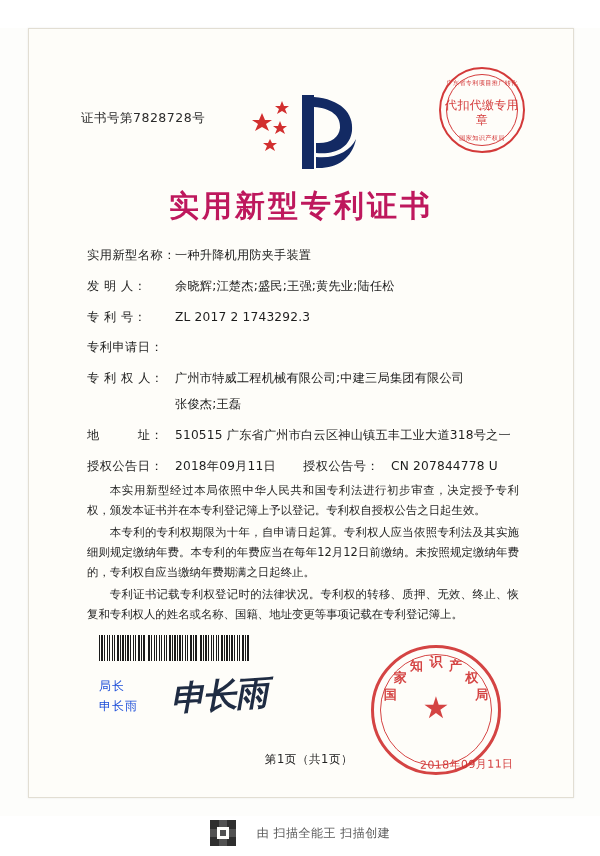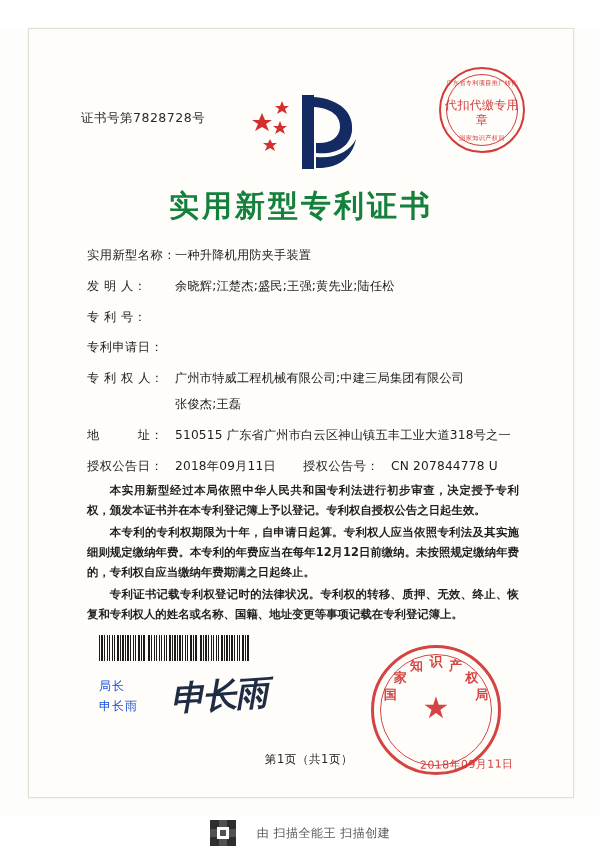--- a/index.html
+++ b/index.html
@@ -98,21 +98,21 @@
 
   .main-title {
     position: absolute;
     top: 145px;
     left: 0; right: 0;
     text-align: center;
     font-family: "DejaVu Sans", "Liberation Sans", sans-serif;
     font-size: 30px;
     font-weight: bold;
     letter-spacing: 3px;
-    color: #15803d;
+    color: #be185d;
   }
 
   
   .fields {
     position: absolute;
     left: 44px;
     top: 205px;
     right: 40px;
     font-size: 12.2px;
     line-height: 1.5;
@@ -154,21 +154,20 @@
     right: 40px;
     top: 440px;
     font-size: 11.4px;
     line-height: 1.75;
     color: #1f1f1f;
     text-align: justify;
   }
   .body-text p {
     margin: 0 0 2px 0;
     text-indent: 2em;
-    font-weight: bold;
   }
 
   
   .barcode {
     position: absolute;
     left: 56px;
     top: 594px;
     width: 152px;
     height: 26px;
     background: repeating-linear-gradient(
@@ -348,20 +347,21 @@
         <div class="frow">
           <div class="flabel">实用新型名称：</div>
           <div class="fvalue">一种升降机用防夹手装置</div>
         </div>
         <div class="frow">
           <div class="flabel">发 明 人：</div>
           <div class="fvalue">余晓辉;江楚杰;盛民;王强;黄先业;陆任松</div>
         </div>
         <div class="frow">
           <div class="flabel">专 利 号：</div>
+          <div class="fvalue">ZL 2017 2 1743292.3</div>
         </div>
         <div class="frow">
           <div class="flabel">专利申请日：</div>
         </div>
         <div class="frow">
           <div class="flabel">专 利 权 人：</div>
           <div class="fvalue">
             <span>广州市特威工程机械有限公司;中建三局集团有限公司</span>
             <span class="sub">张俊杰;王磊</span>
           </div>

